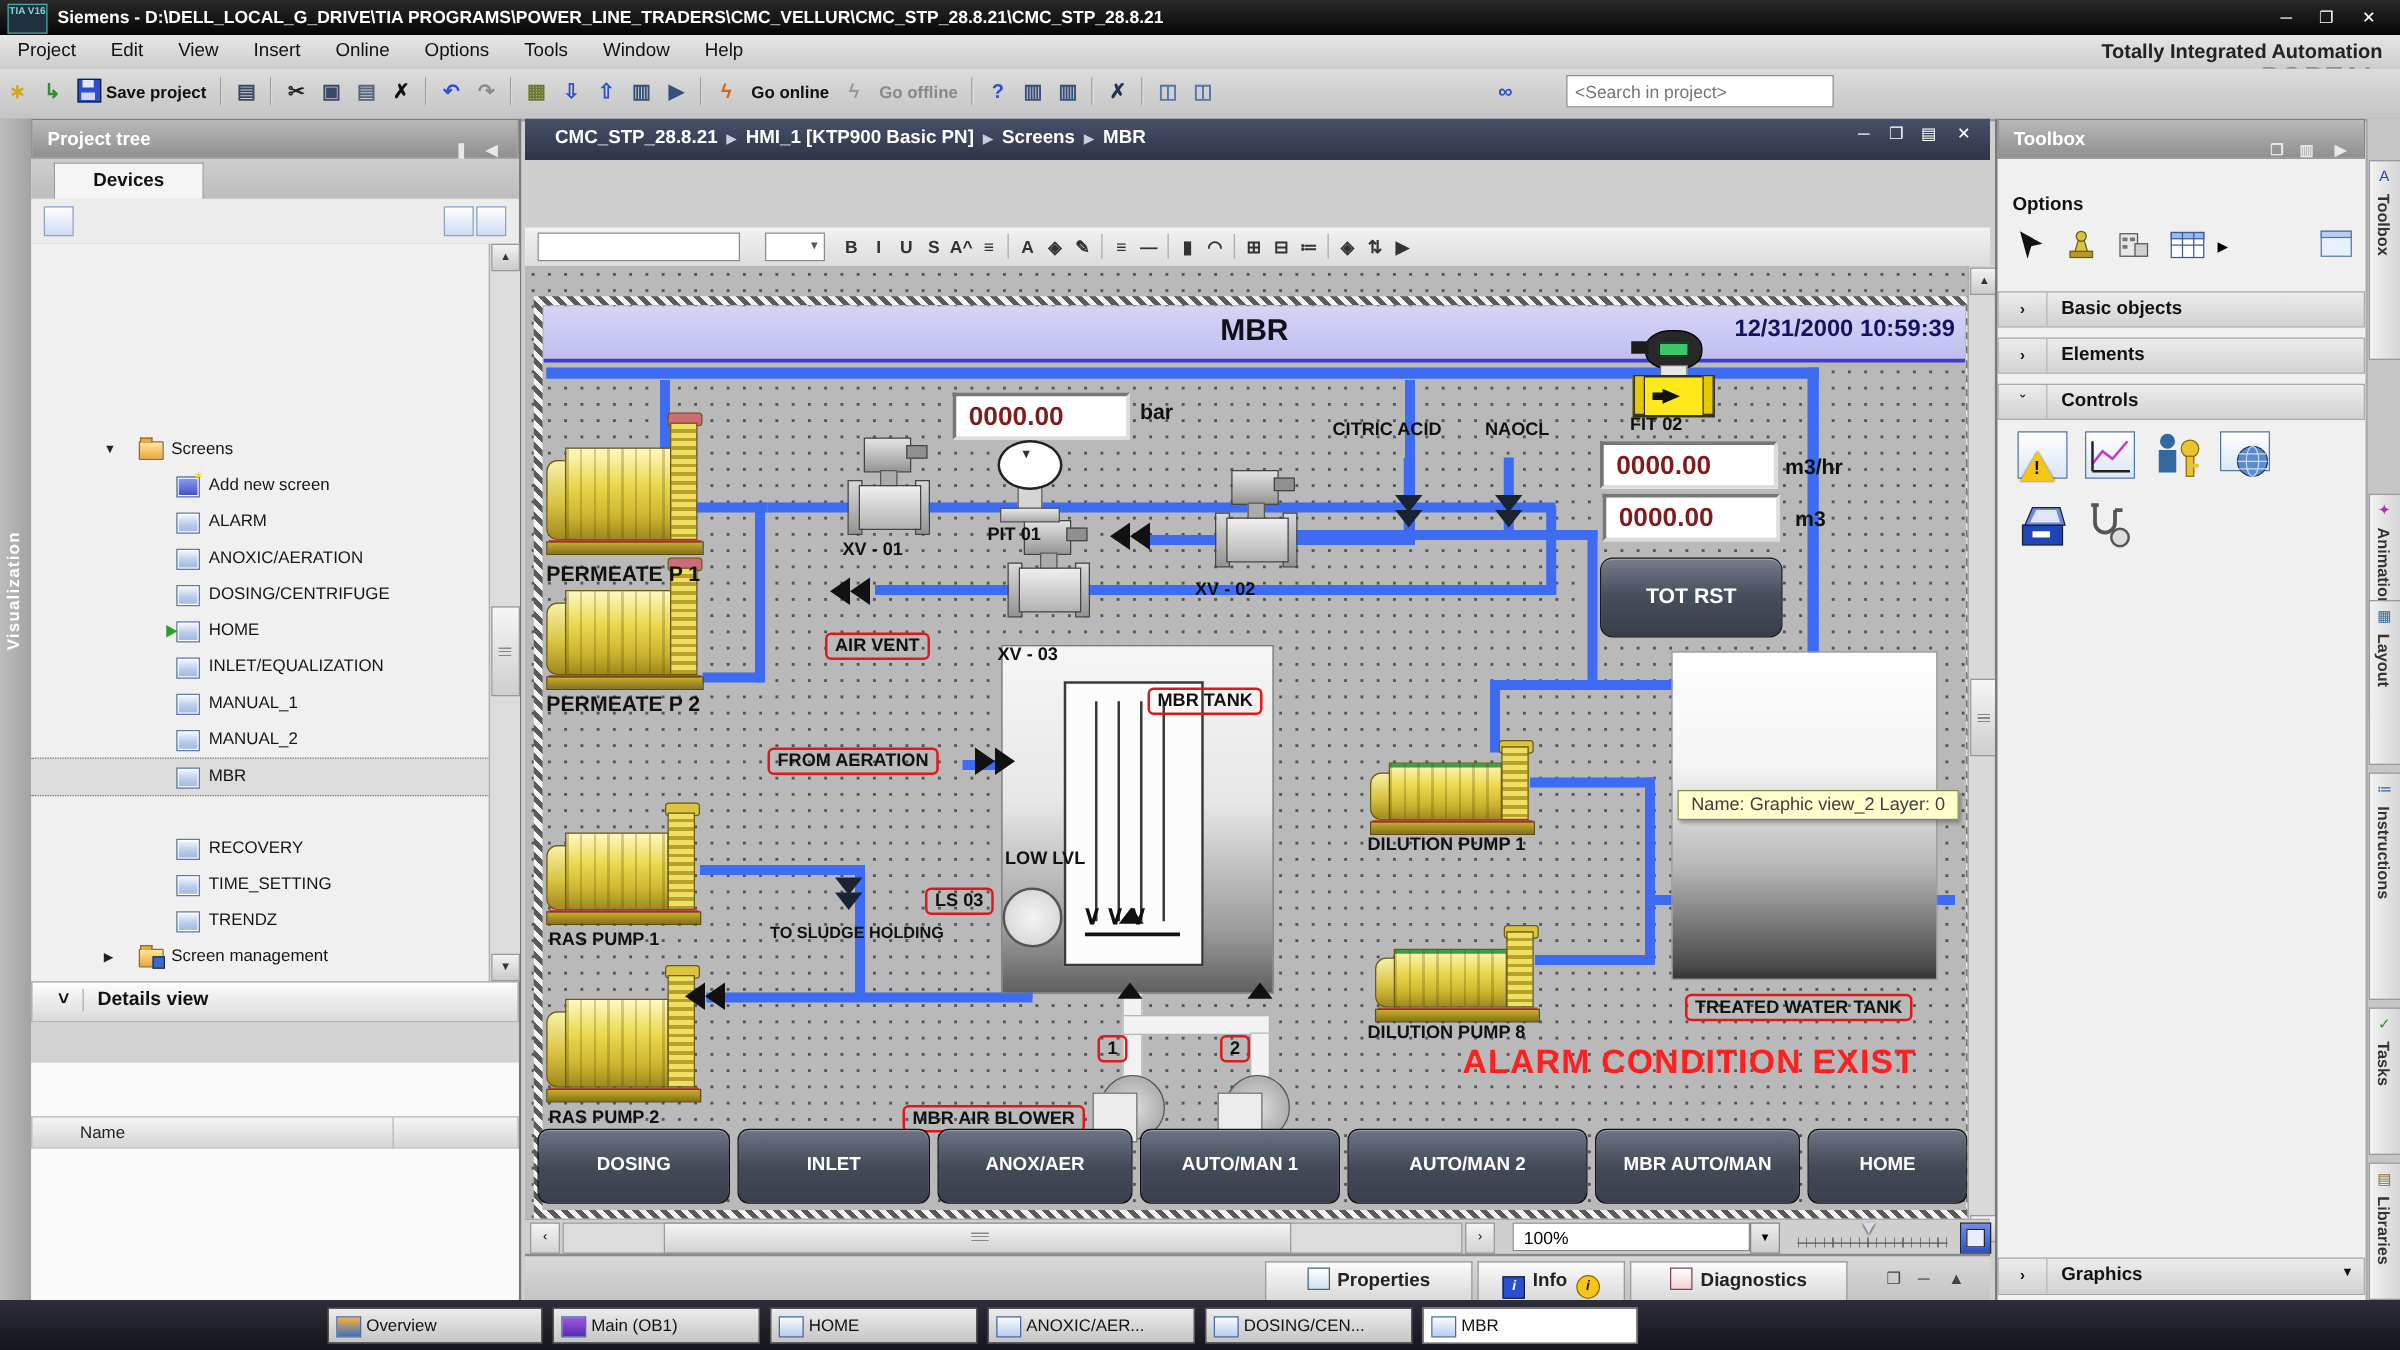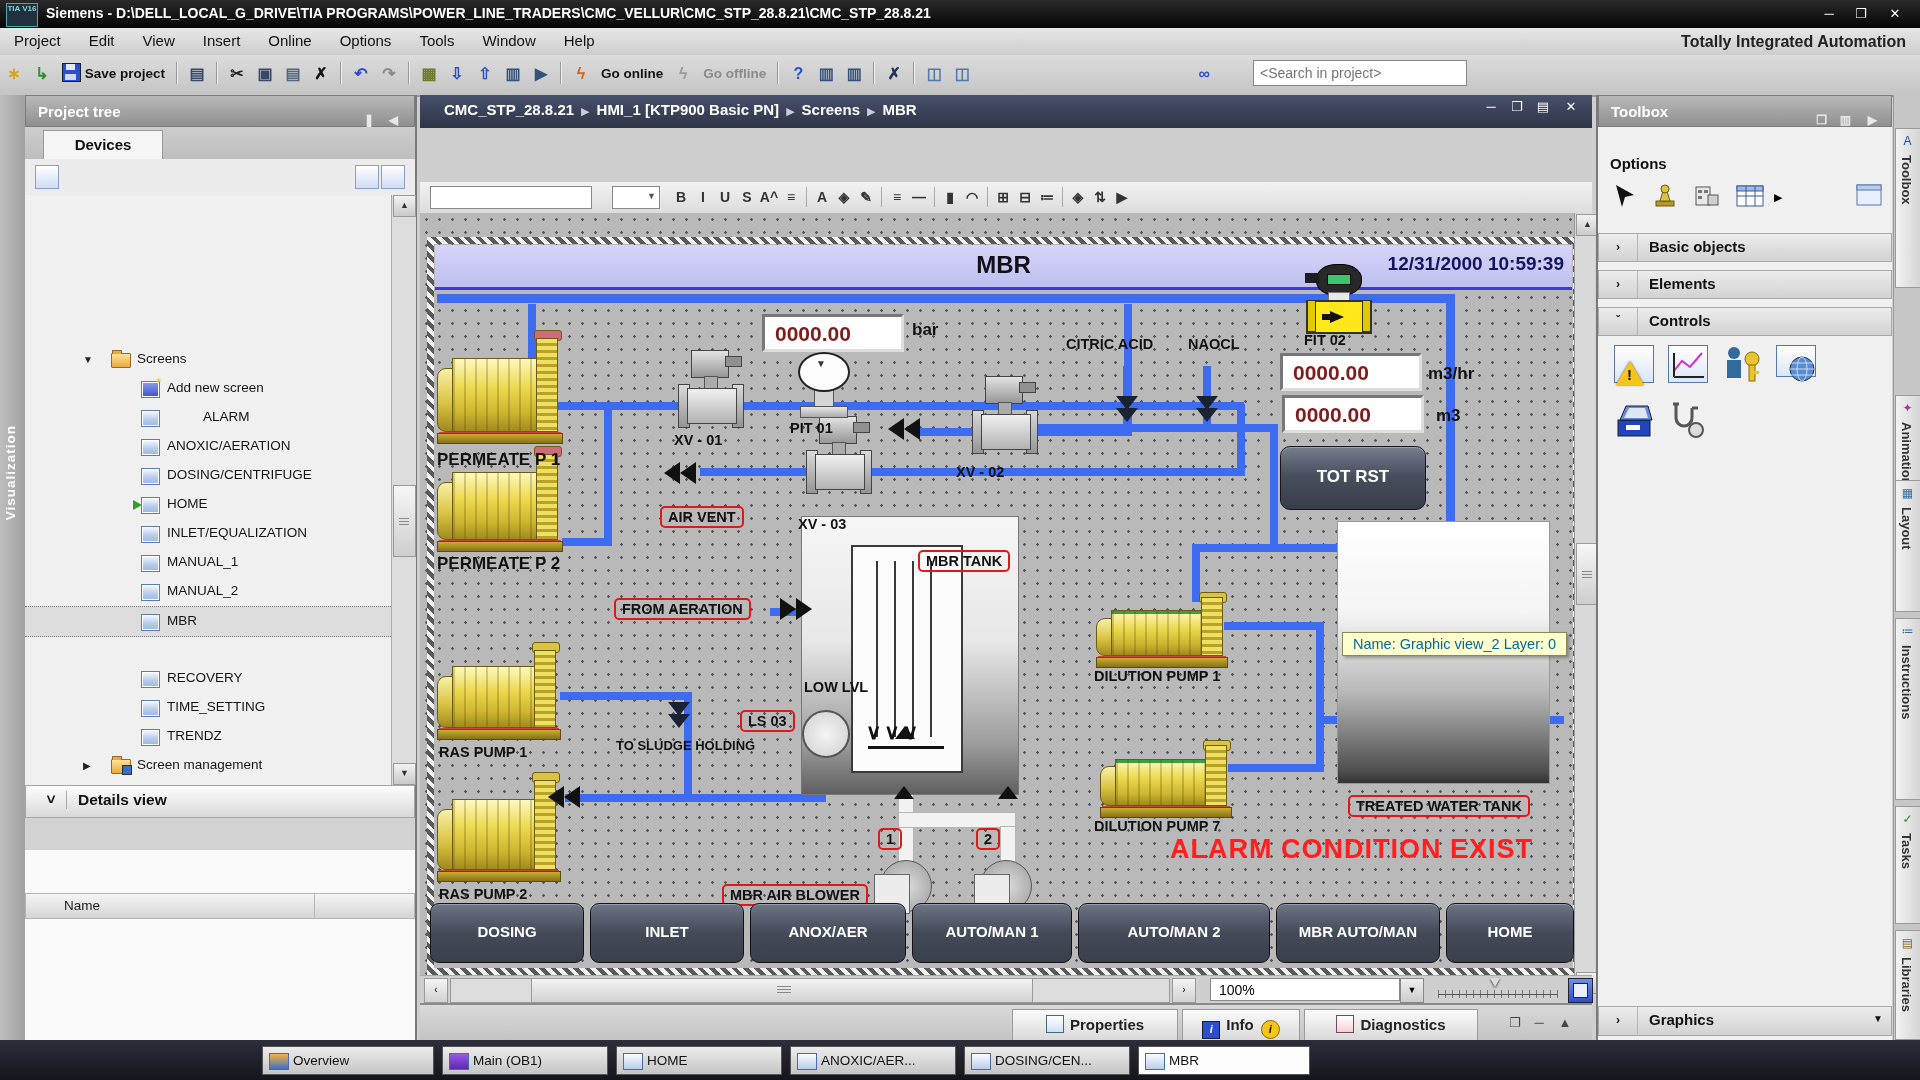--- a/index.html
+++ b/index.html
@@ -87,21 +87,21 @@
   .wpipe{position:absolute;background:#f2f2f2;border:1px solid #b5b5b5;}
   .lbl{position:absolute;color:#111;font-weight:bold;white-space:nowrap;}
   .lbl17{font-size:17px;} .lbl15{font-size:14.5px;} .lbl13{font-size:13px;}
   .boxed{position:absolute;color:#111;font-weight:bold;font-size:14.5px;border:2px solid #e01818;border-radius:5px;
          padding:1px 6px;white-space:nowrap;}
   .alarm-text{font-size:27px;color:#ff1f1f;letter-spacing:1px;}
   .vfield{position:absolute;width:142px;height:38px;background:#fff;border:3px solid #777;border-right-color:#ddd;border-bottom-color:#ddd;
           font-size:21px;font-weight:bold;color:#7f1d1d;line-height:34px;padding-left:10px;box-sizing:border-box;}
   .hmi-btn{position:absolute;background:linear-gradient(#767d8d,#4a4f5e 45%,#383d4a);border:1px solid #14161c;border-radius:8px;
            color:#fff;font-weight:bold;text-align:center;box-shadow:inset 0 1px 0 #9aa0b0;}
-  #tooltip{left:1342px;top:632px;background:#ffffce;border:1px solid #8a8a58;font-size:14.5px;color:#0369a1;
+  #tooltip{left:1342px;top:632px;background:#ffffce;border:1px solid #8a8a58;font-size:14.5px;color:#404040;
            padding:3px 10px;white-space:nowrap;box-shadow:2px 2px 3px rgba(0,0,0,.3);}
   
   .pump{position:absolute;}
   .pump .base{position:absolute;left:0;right:0;bottom:0;height:9px;background:linear-gradient(#c8ae2e,#86711a);border:1px solid #5c4c10;}
   .pump .red{position:absolute;left:2px;right:2px;bottom:9px;height:3px;background:#c84040;}
   .pump .front{position:absolute;left:0;top:30%;bottom:12px;width:18px;background:linear-gradient(180deg,#f9f0a8,#d9c340 55%,#a18a1e);border:1px solid #6b5c12;border-radius:9px 0 0 9px;}
   .pump .body{position:absolute;left:15px;right:26px;top:20%;bottom:12px;background:linear-gradient(180deg,#fff8c0,#ebd94e 40%,#cdb52f 75%,#9e8a1e);border:1px solid #6b5c12;}
   .pump .fins{position:absolute;inset:0;background:repeating-linear-gradient(90deg,rgba(90,70,0,.25) 0 2px,transparent 2px 11px);}
   .pump .stack{position:absolute;right:5px;top:2%;bottom:12px;width:20px;background:repeating-linear-gradient(#efe064 0 4px,#b7a128 4px 7px);border:1px solid #6b5c12;}
   .pump .cap{position:absolute;right:1px;top:-6%;width:26px;height:9px;background:#d9c340;border:1px solid #6b5c12;border-radius:3px;}
@@ -219,21 +219,21 @@
           <span class="texp" style="left: 58px;">▼</span>
           <div class="ico-folder" style="left: 86px;"></div>
           <span class="tlabel" style="left: 112px;">Screens</span>
         </div>
         <div class="trow" style="top: 179px;">
           <div class="ico-screen add" style="left: 116px;"></div>
           <span class="tlabel" style="left: 142px;">Add new screen</span>
         </div>
         <div class="trow" style="top: 208px;">
           <div class="ico-screen" style="left: 116px;"></div>
-          <span class="tlabel" style="left: 142px; margin-left: 36px;">ALARM</span>
+          <span class="tlabel" style="left: 142px;">ALARM</span>
         </div>
         <div class="trow" style="top: 237px;">
           <div class="ico-screen" style="left: 116px;"></div>
           <span class="tlabel" style="left: 142px;">ANOXIC/AERATION</span>
         </div>
         <div class="trow" style="top: 266px;">
           <div class="ico-screen" style="left: 116px;"></div>
           <span class="tlabel" style="left: 142px;">DOSING/CENTRIFUGE</span>
         </div>
         <div class="trow" style="top: 295px;">
@@ -479,21 +479,21 @@
       <div class="arr" style="left: 548px; top: 786px; border-top: 11px solid transparent; border-bottom: 11px solid transparent; border-right: 16px solid rgb(17, 17, 17);"></div>
       <div class="arr" style="left: 564px; top: 786px; border-top: 11px solid transparent; border-bottom: 11px solid transparent; border-right: 16px solid rgb(17, 17, 17);"></div>
       <div class="arr" style="left: 895px; top: 726px; border-left: 10px solid transparent; border-right: 10px solid transparent; border-bottom: 13px solid rgb(17, 17, 17);"></div>
       <div class="arr" style="left: 894px; top: 786px; border-left: 10px solid transparent; border-right: 10px solid transparent; border-bottom: 13px solid rgb(17, 17, 17);"></div>
       <div class="arr" style="left: 998px; top: 786px; border-left: 10px solid transparent; border-right: 10px solid transparent; border-bottom: 13px solid rgb(17, 17, 17);"></div>
       <div class="lbl lbl17" style="left: 437px; top: 450px;">PERMEATE P 1</div>
       <div class="lbl lbl17" style="left: 437px; top: 554px;">PERMEATE P 2</div>
       <div class="lbl lbl15" style="left: 439px; top: 744px;">RAS PUMP 1</div>
       <div class="lbl lbl15" style="left: 439px; top: 886px;">RAS PUMP 2</div>
       <div class="lbl lbl15" style="left: 1094px; top: 668px;">DILUTION PUMP 1</div>
-      <div class="lbl lbl15" style="left: 1094px; top: 818px;">DILUTION PUMP 7</div>
+      <div class="lbl lbl15" style="left: 1094px; top: 818px;">DILUTION PUMP 8</div>
       <div class="lbl lbl15" style="left: 674px; top: 432px;">XV - 01</div>
       <div class="lbl lbl15" style="left: 956px; top: 464px;">XV - 02</div>
       <div class="lbl lbl15" style="left: 798px; top: 516px;">XV - 03</div>
       <div class="lbl lbl15" style="left: 790px; top: 420px;">PIT 01</div>
       <div class="lbl lbl15" style="left: 1304px; top: 332px;">FIT 02</div>
       <div class="lbl lbl15" style="left: 1066px; top: 336px;">CITRIC ACID</div>
       <div class="lbl lbl15" style="left: 1188px; top: 336px;">NAOCL</div>
       <div class="lbl lbl15" style="left: 804px; top: 679px;">LOW LVL</div>
       <div class="lbl lbl13" style="left: 616px; top: 738px;">TO SLUDGE HOLDING</div>
       <div class="lbl lbl17" style="left: 912px; top: 320px;">bar</div>

